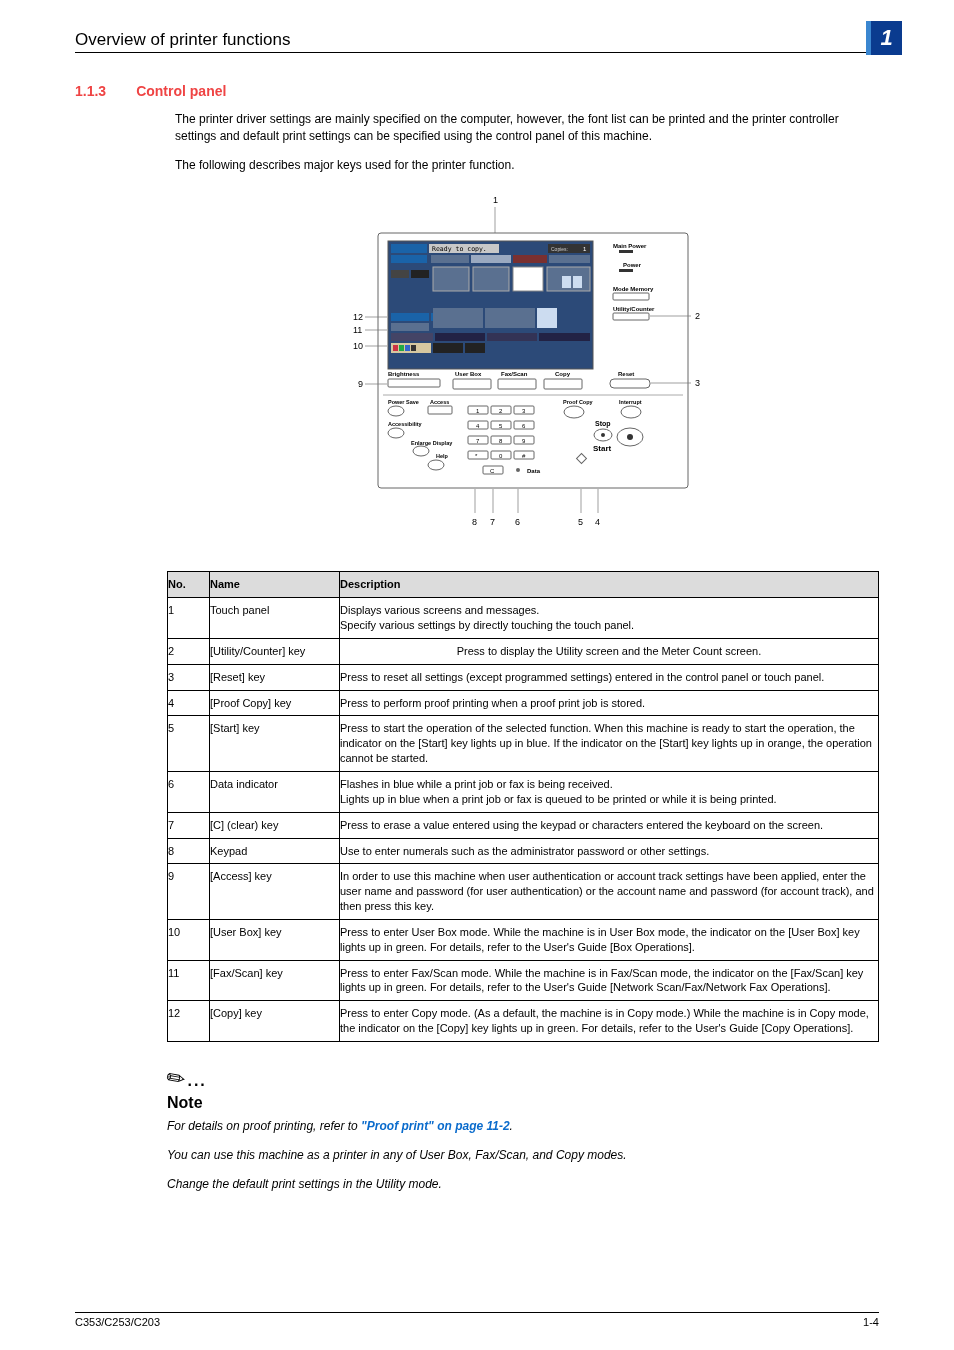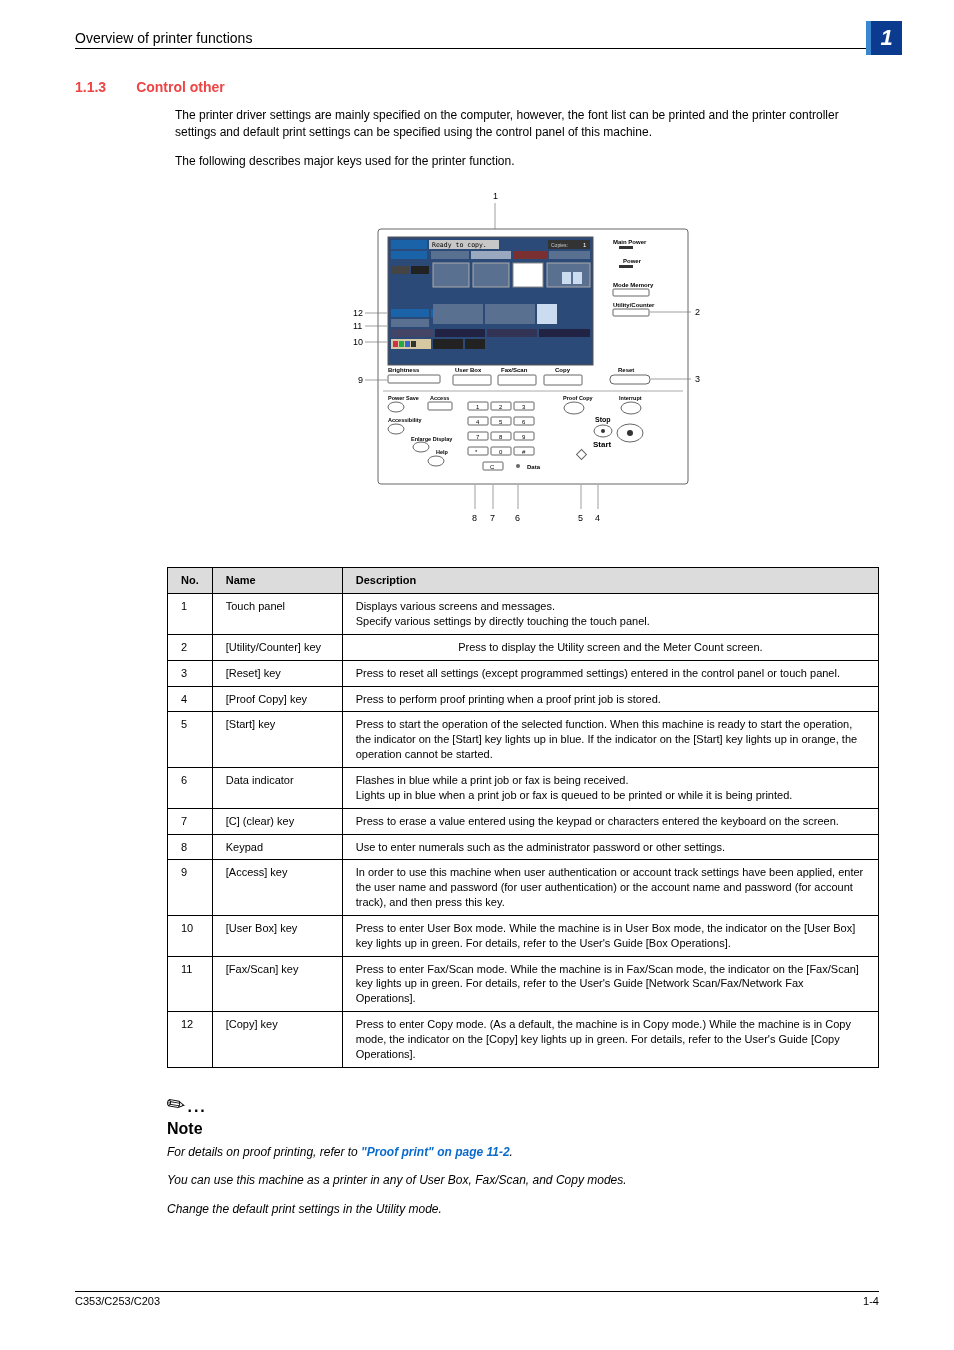--- a/index.html
+++ b/index.html
@@ -15,21 +15,21 @@
       padding: 30px 75px 30px 75px;
     }
     .header-line {
       border-bottom: 1px solid #000;
       margin-bottom: 20px;
       display: flex;
       justify-content: space-between;
       align-items: flex-end;
       padding-bottom: 2px;
     }
-    .header-text { font-size: 14px; }
+    .header-text { font-size: 17px; }
     .chapter-badge {
       background: #0a3b8f;
       color: #fff;
       width: 36px;
       height: 34px;
       display: flex;
       justify-content: center;
       align-items: center;
       font-size: 22px;
       font-weight: bold;
@@ -54,21 +54,21 @@
       width: 400px;
     }
     table.spec {
       width: 100%;
       border-collapse: collapse;
       margin-top: 6px;
       font-size: 11px;
     }
     table.spec th, table.spec td {
       border: 1px solid #000;
-      padding: 5px 13px;
+      padding: 5px 0;
       vertical-align: top;
       text-align: left;
       line-height: 1.35;
     }
     table.spec th {
       background: #dcdcdc;
       font-weight: bold;
     }
     table.spec td.no { width: 42px; }
     table.spec td.name { width: 130px; }
@@ -81,21 +81,21 @@
     }
     .note-icon .pen {
       transform: rotate(-35deg);
       display: inline-block;
     }
     .note-label { font-weight: bold; font-size: 16px; margin: 2px 0 6px 0; }
     .note-body { font-style: italic; margin-bottom: 12px; line-height: 1.4; }
     .link { color: #0a6bcc; font-weight: bold; }
     .footer {
       position: absolute;
-      bottom: 43px;
+      bottom: 22px;
       left: 75px;
       right: 75px;
       border-top: 1px solid #000;
       display: flex;
       justify-content: space-between;
       font-size: 11px;
       padding-top: 3px;
     }
   </style>
 </head>
@@ -103,21 +103,21 @@
 
 <div class="header-line">
   <span class="header-text">Overview of printer functions</span>
 </div>
 <div class="chapter-badge">
   <span>1</span>
 </div>
 
 <div class="section-heading">
   <span>1.1.3</span>
-  <span>Control other</span>
+  <span>Control panel</span>
 </div>
 
 <div class="content-indent">
   <p class="body">The printer driver settings are mainly specified on the computer, however, the font list can be printed and the printer controller settings and default print settings can be specified using the control panel of this machine.</p>
   <p class="body">The following describes major keys used for the printer function.</p>
 
   <div class="diagram-container">
     <svg viewBox="0 0 400 340" width="400" height="340">
 
       <text x="170" y="10" font-size="9">1</text>

